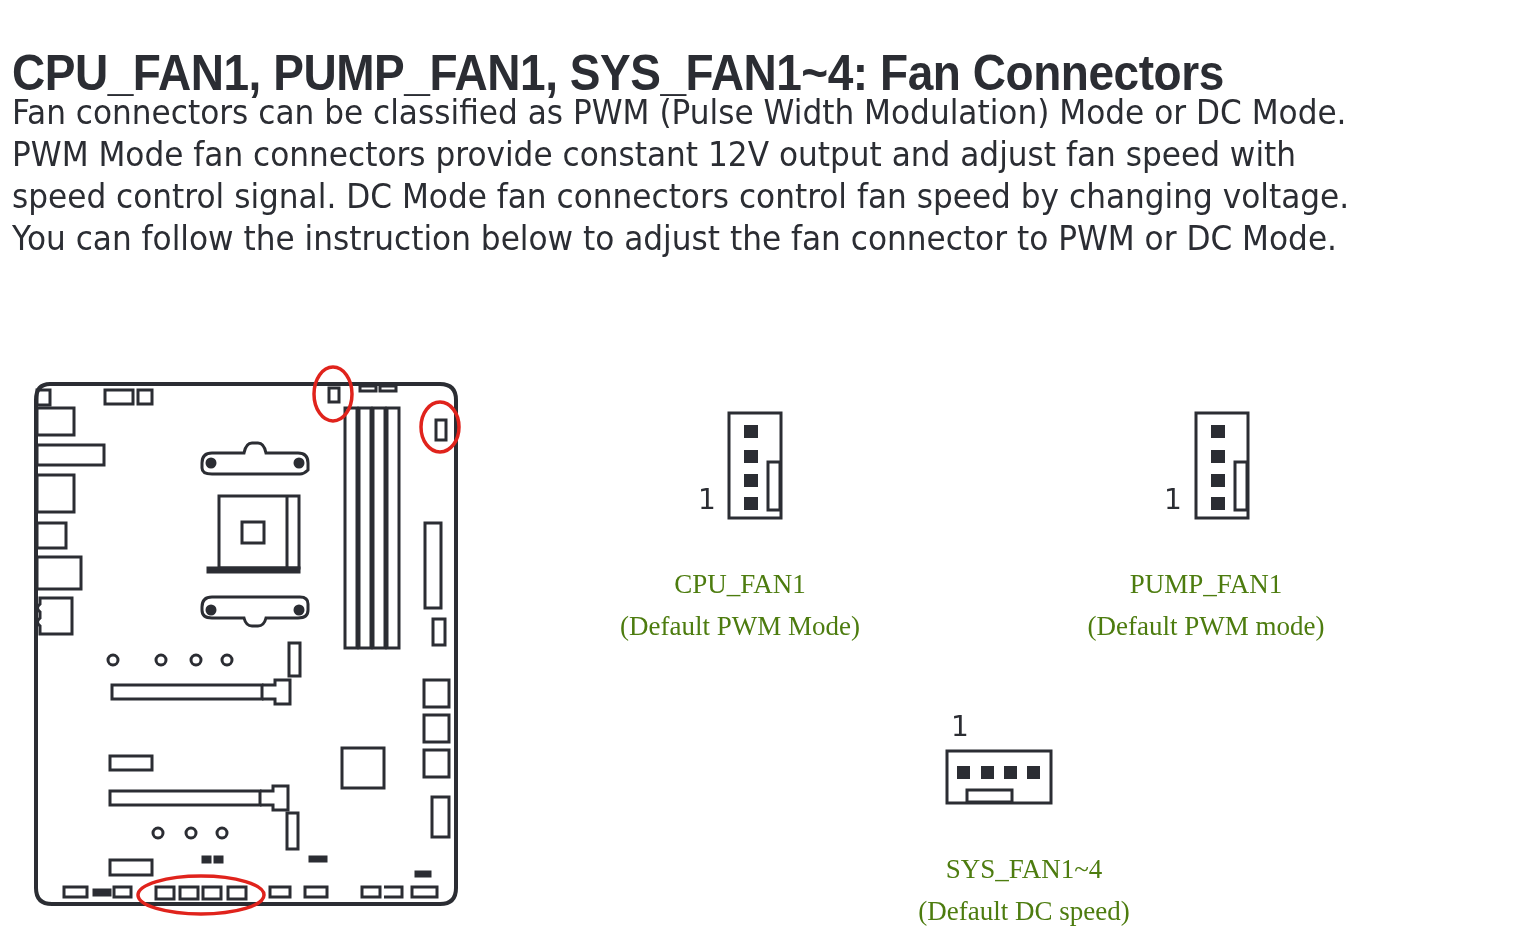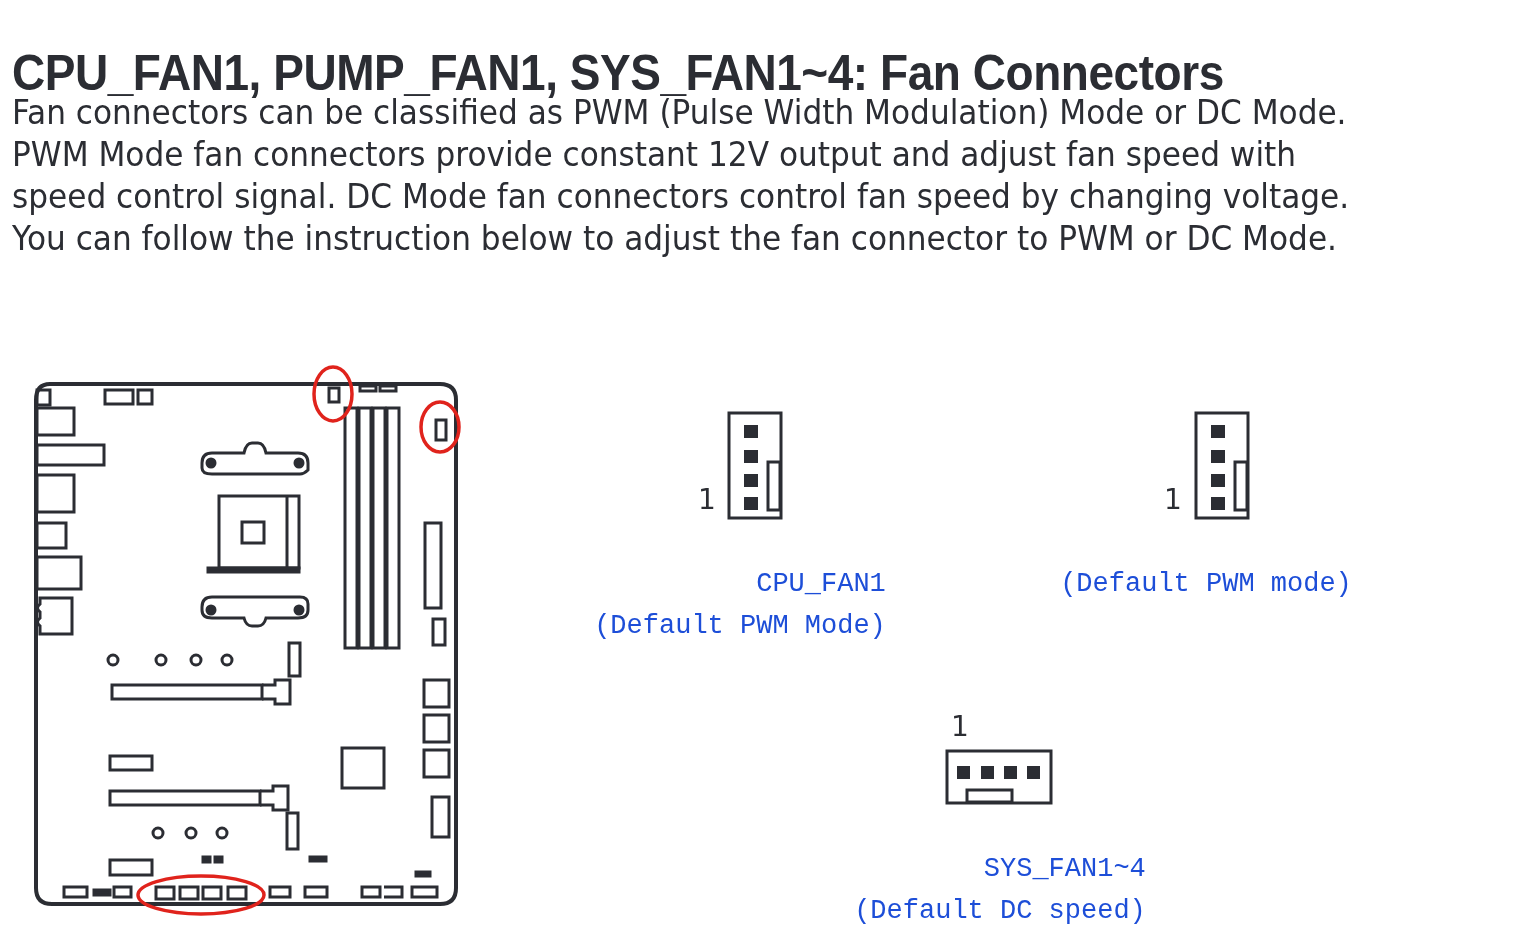--- a/index.html
+++ b/index.html
@@ -13,22 +13,22 @@
     .intro {
       position: absolute; left: 12px; top: 92px; width: 1540px;
       font-family: "DejaVu Sans", sans-serif; font-size: 33px; line-height: 42px;
       color: #2b2d33; transform: scaleX(0.945); transform-origin: left top;
     }
     .intro p { margin: 0; white-space: nowrap; }
     .board { position: absolute; left: 22px; top: 360px; }
     .pin1 { position: absolute; font-size: 28px; color: #2b2d33; font-family: "DejaVu Sans", sans-serif; }
     .conn-svg { position: absolute; }
     .caption {
-      position: absolute; text-align: right; font-family: Liberation Mono, monospace;
-      font-size: 27px; line-height: 42px; color: #1d4ed8; white-space: nowrap;
+      position: absolute; text-align: center; font-family: Liberation Serif, serif;
+      font-size: 27px; line-height: 42px; color: #4d7c0f; white-space: nowrap;
       transform: translateX(-50%);
     }
     .caption div { display: block; }
   </style>
 </head>
 <body>
 
 <h1 class="title">CPU_FAN1, PUMP_FAN1, SYS_FAN1~4: Fan Connectors</h1>
 
 <div class="intro">
@@ -149,28 +149,29 @@
 <span class="pin1" style="left:1164px; top:483px;">1</span>
 <svg class="conn-svg" style="left:1193px; top:410px;" width="60" height="112" viewBox="0 0 60 112">
   <rect x="3" y="3" width="52" height="105" fill="none" stroke="#2b2d33" stroke-width="3"></rect>
   <rect x="42" y="52" width="12" height="48" fill="none" stroke="#2b2d33" stroke-width="3"></rect>
   <rect x="18" y="15" width="14" height="13" fill="#2b2d33"></rect>
   <rect x="18" y="40" width="14" height="13" fill="#2b2d33"></rect>
   <rect x="18" y="64" width="14" height="13" fill="#2b2d33"></rect>
   <rect x="18" y="87" width="14" height="13" fill="#2b2d33"></rect>
 </svg>
 <div class="caption" style="left:1206px; top:563px;">
+  <div>PUMP_FAN1</div>
   <div>(Default PWM mode)</div>
 </div>
 
 <span class="pin1" style="left:951px; top:710px;">1</span>
 <svg class="conn-svg" style="left:944px; top:748px;" width="112" height="60" viewBox="0 0 112 60">
   <rect x="3" y="3" width="104" height="52" fill="none" stroke="#2b2d33" stroke-width="3"></rect>
   <rect x="23" y="42" width="45" height="12" fill="none" stroke="#2b2d33" stroke-width="3"></rect>
   <rect x="13" y="18" width="13" height="13" fill="#2b2d33"></rect>
   <rect x="37" y="18" width="13" height="13" fill="#2b2d33"></rect>
   <rect x="60" y="18" width="13" height="13" fill="#2b2d33"></rect>
   <rect x="83" y="18" width="13" height="13" fill="#2b2d33"></rect>
 </svg>
-<div class="caption" style="left:1000px; top:848px;">
+<div class="caption" style="left:1024px; top:848px;">
   <div>SYS_FAN1~4</div>
   <div>(Default DC speed)</div>
 </div>
 
 </body></html>

